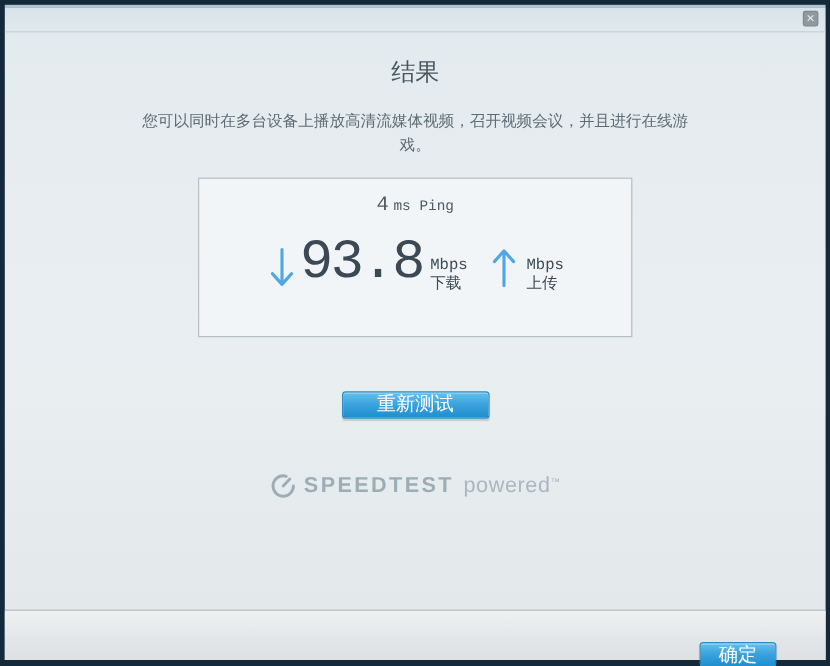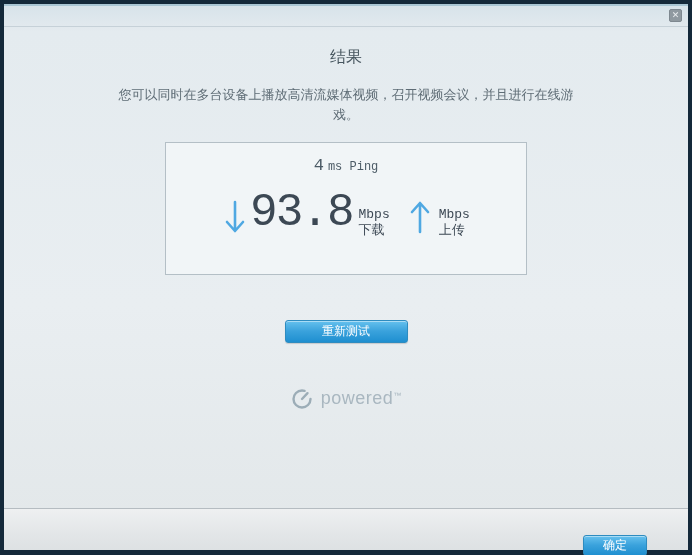--- a/index.html
+++ b/index.html
@@ -41,21 +41,21 @@
     margin: 0 0 7px 0;
   }
   .desc {
     font-size: 12px;
     color: #76838d;
     line-height: 1.55;
     margin: 0;
   }
   .main { text-align: center; }
   .results-heading {
-    font-size: 16px;
+    font-size: 20px;
     font-weight: 400;
     color: #47565f;
     margin: 20px 0 0 0;
   }
   .summary {
     font-size: 13px;
     color: #5e6c75;
     line-height: 1.5;
     margin: 17px auto 0;
     width: 470px;
@@ -94,21 +94,21 @@
     margin-top: 20px;
     color: #3c4854;
     font-size: 13px;
     line-height: 1.25;
   }
   .btn {
     background: linear-gradient(180deg, #66c1ee 0%, #3aa2dc 48%, #1f8fd0 100%);
     border: 1px solid #2e8cc0;
     border-radius: 3px;
     color: #ffffff;
-    font-size: 12px;
+    font-size: 16px;
     font-family: "Liberation Sans", sans-serif;
     box-shadow: inset 0 1px 0 rgba(255,255,255,0.45), 0 1px 1px rgba(0,0,0,0.15);
     cursor: pointer;
     padding: 0;
   }
   .retest-btn {
     display: block;
     margin: 45px auto 0;
     width: 123px; height: 23px;
   }
@@ -201,20 +201,21 @@
 
     <button class="btn retest-btn">重新测试</button>
 
     <div class="logo">
       <span style="display:inline-flex;">
         <svg width="22" height="22" viewBox="0 0 22 22" fill="none">
           <circle cx="11" cy="12" r="8.5" stroke="#9cadb7" stroke-width="2.4" fill="none" stroke-dasharray="42.4 11" stroke-linecap="round"></circle>
           <path d="M11 12 L16.5 6.2" stroke="#9cadb7" stroke-width="2.4" stroke-linecap="round"></path>
         </svg>
       </span>
+      <span class="logo-word">SPEEDTEST</span>
       <span class="logo-powered">powered</span>
       <span class="logo-tm">™</span>
     </div>
   </div>
 
   <div class="footer">
     <button class="btn ok-btn">确定</button>
   </div>
 
 </div>

